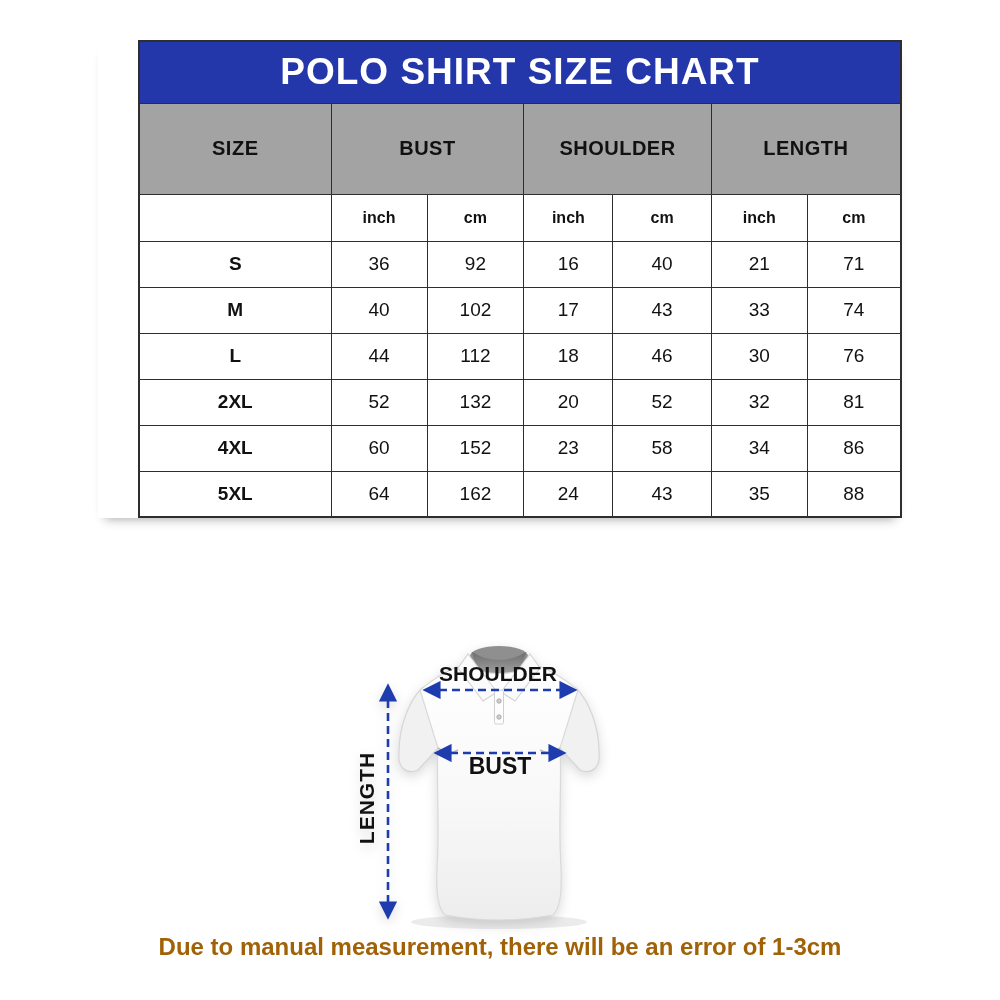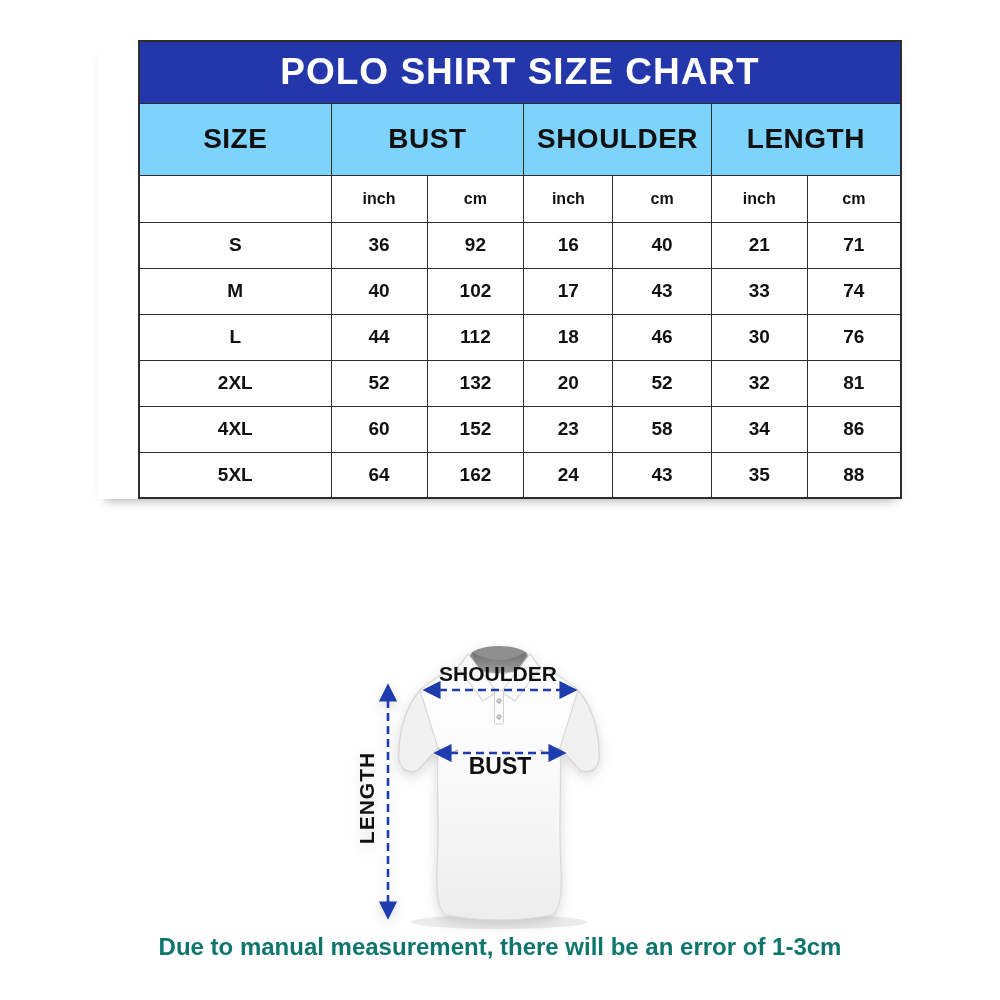--- a/index.html
+++ b/index.html
@@ -27,28 +27,28 @@
   }
   .banner-cell {
     height: 62px;
     background: #2336aa;
     color: #ffffff !important;
     font-size: 37px;
     font-weight: 700;
     letter-spacing: 1px;
   }
   .col-head {
-    height: 72px;
-    background: #7dd3fc;
-    font-size: 28px;
+    height: 91px;
+    background: #a3a3a3;
+    font-size: 20px;
     font-weight: 700;
     letter-spacing: .5px;
   }
   .unit-row td { height: 47px; font-size: 16px; font-weight: 700; background: #fff; }
-  .data-row td { height: 46px; font-size: 19px; font-weight: 700; background: #fff; }
+  .data-row td { height: 46px; font-size: 19px; font-weight: 400; background: #fff; }
   .data-row td.size-col { font-weight: 700; }
 
   
   .figure {
     position: absolute;
     left: 348px; top: 632px;
     width: 324px; height: 314px;
   }
   .figure svg { filter: drop-shadow(0 4px 6px rgba(0,0,0,.15)); }
   .meas {
@@ -61,21 +61,21 @@
     font-family: "Liberation Sans", sans-serif;
     font-weight: 700;
     fill: #111;
   }
 
   
   .note {
     position: absolute;
     left: 0; top: 933px; width: 1000px;
     text-align: center;
-    color: #0f766e;
+    color: #a16207;
     font-size: 24px;
     font-weight: 700;
   }
 </style>
 </head>
 <body>
 
 <div class="chart-wrap">
   <table class="size-chart">
     <colgroup>

